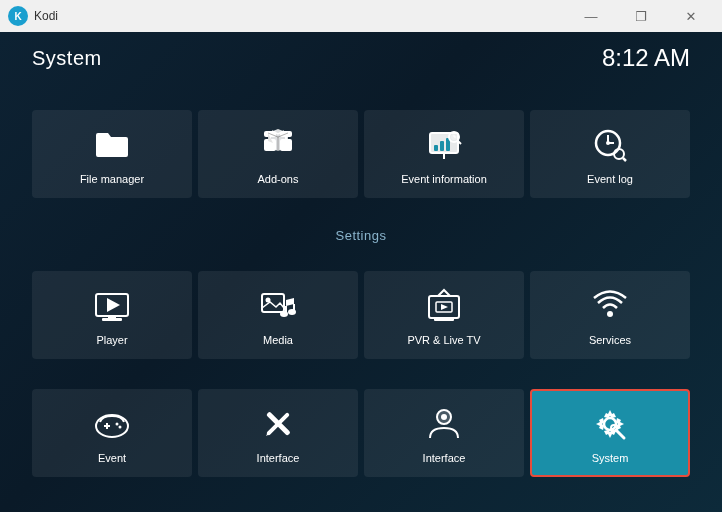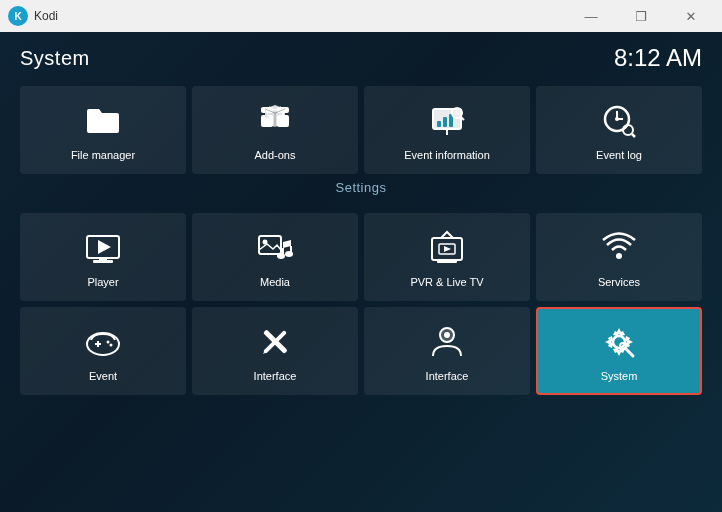--- a/index.html
+++ b/index.html
@@ -60,22 +60,23 @@
       font-size: 13px;
       color: #666;
     }
 
     
     .app-area {
       flex: 1;
       background: linear-gradient(135deg, #0d2233 0%, #0a1a28 40%, #0d2a3a 100%);
       display: flex;
       flex-direction: column;
-      padding: 12px 20px 20px;
+      padding: 12px 32px 20px;
       position: relative;
+      gap: 24px;
     }
 
     
     .app-header {
       display: flex;
       align-items: center;
       justify-content: space-between;
       margin-bottom: 14px;
     }
     .app-title {
@@ -97,21 +98,21 @@
       gap: 6px;
       margin-bottom: 6px;
       border-radius: 25px;
     }
 
     
     .settings-label {
       color: #8ab4cc;
       text-align: center;
       font-size: 13px;
-      margin-bottom: 18px;
+      margin-bottom: 4px;
       letter-spacing: 0.5px;
     }
 
     
     .grid-row {
       display: grid;
       grid-template-columns: repeat(4, 1fr);
       gap: 6px;
       margin-bottom: 6px;
     }

